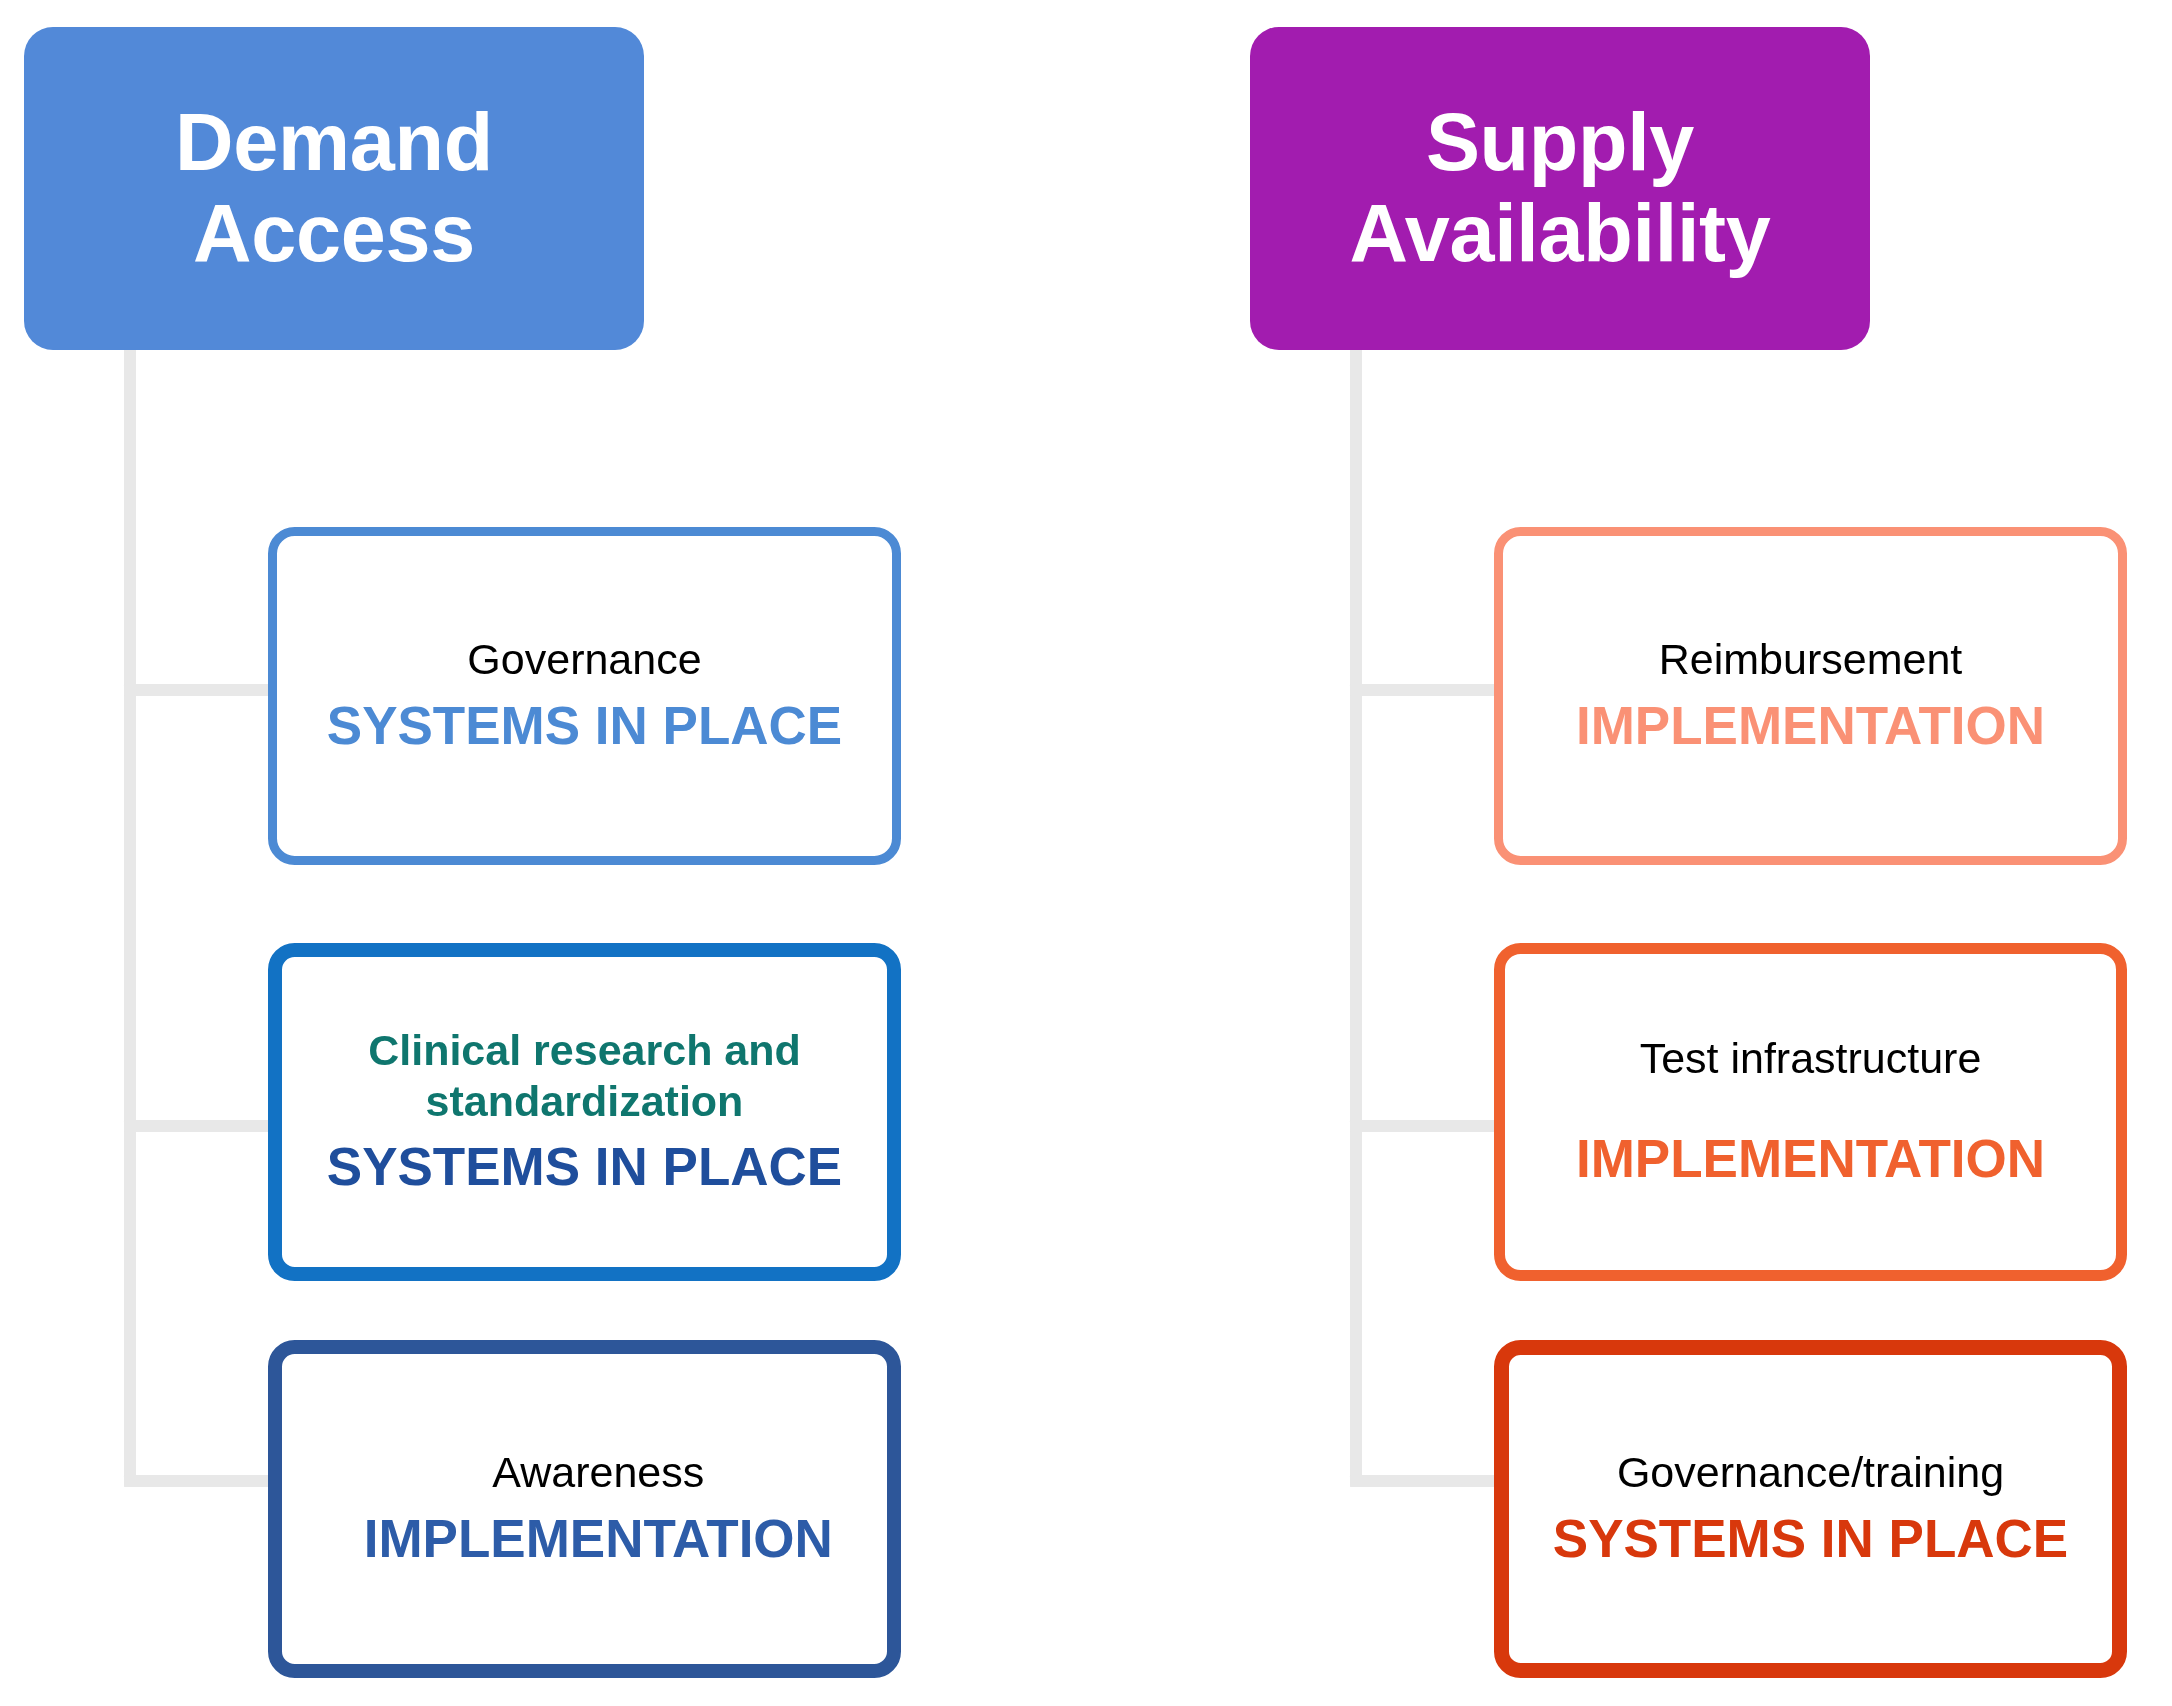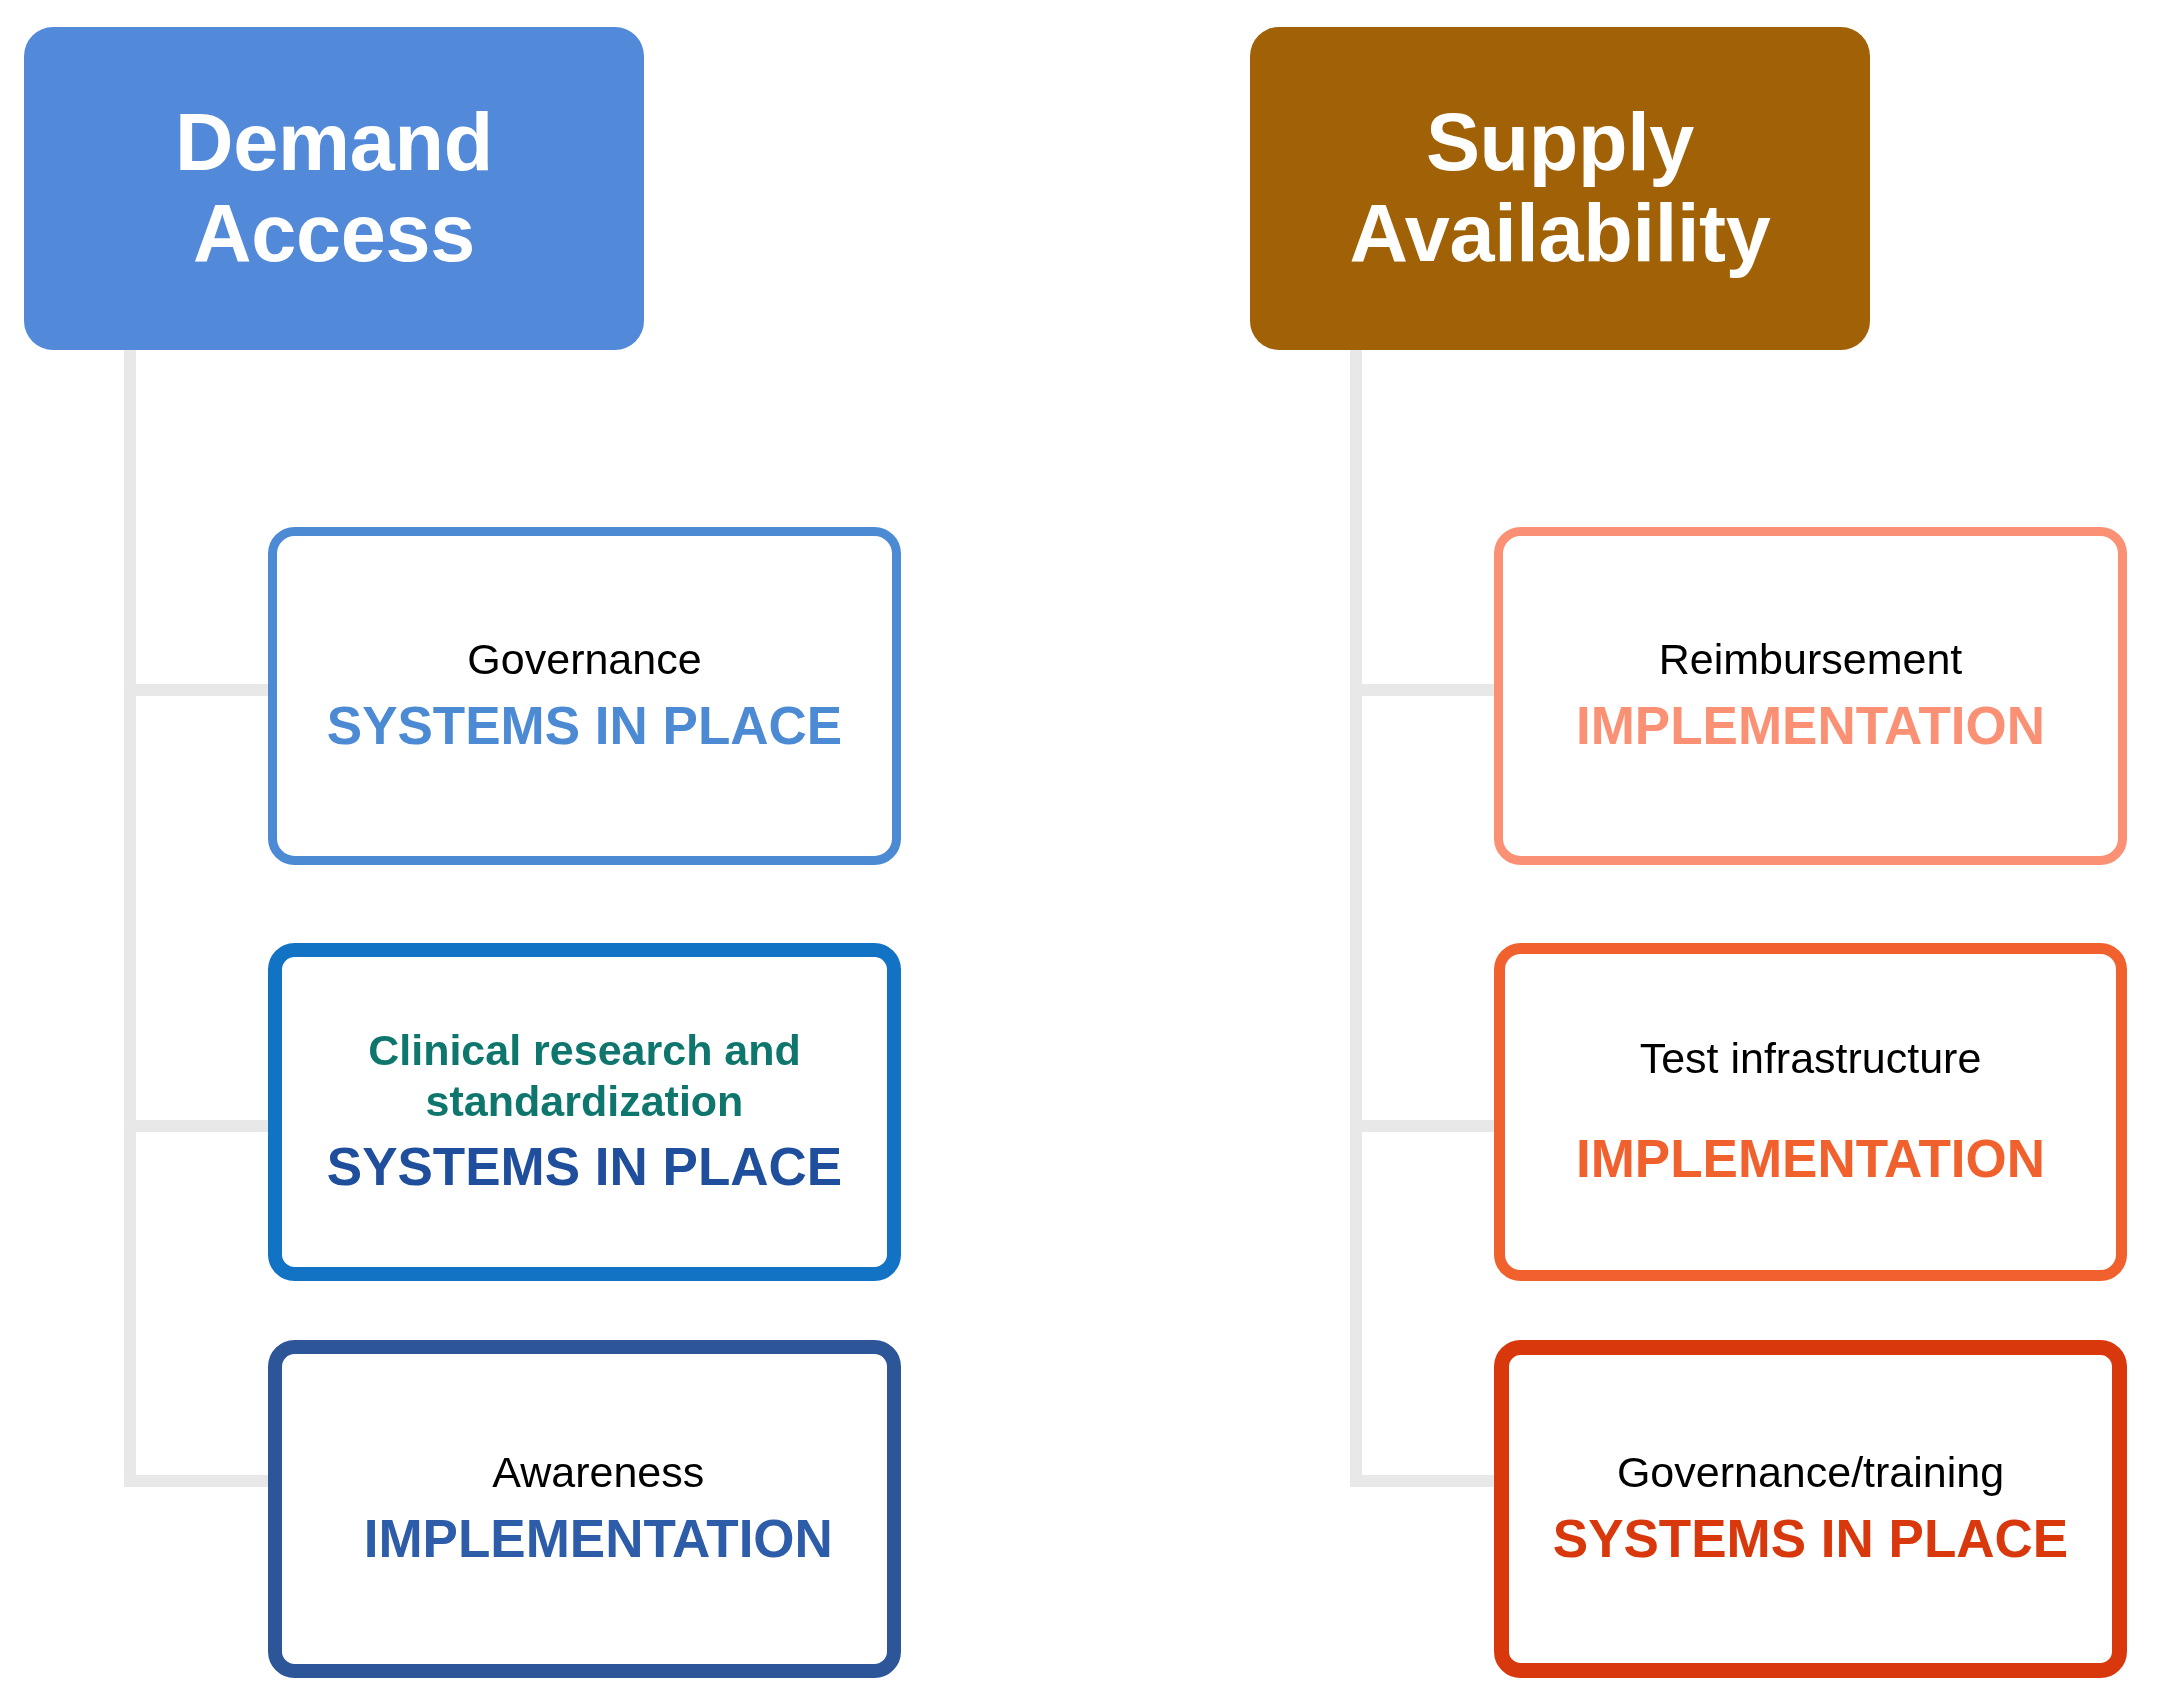--- a/index.html
+++ b/index.html
@@ -156,21 +156,21 @@
     </div>
   </div>
 
   <div class="column right">
 
     <div class="trunk" style="background: rgb(232, 232, 232);"></div>
     <div class="branch b1" style="background: rgb(232, 232, 232);"></div>
     <div class="branch b2" style="background: rgb(232, 232, 232);"></div>
     <div class="branch b3" style="background: rgb(232, 232, 232);"></div>
 
-    <div class="root-box" id="right-root" style="background: #a16207;">
+    <div class="root-box" id="right-root" style="background: #a21caf;">
       <div class="root-title" style="color: rgb(255, 255, 255);">Supply
 Availability</div>
     </div>
 
     <div class="leaf l1" id="right-leaf-0" style="border-color: rgb(250, 145, 117);">
       <div class="leaf-title" style="color: rgb(0, 0, 0);">Reimbursement</div>
       <div class="leaf-status" id="right-status-0" style="color: rgb(250, 145, 117);">IMPLEMENTATION</div>
     </div>
 
     <div class="leaf l2" id="right-leaf-1" style="border-color: rgb(240, 97, 46);">

